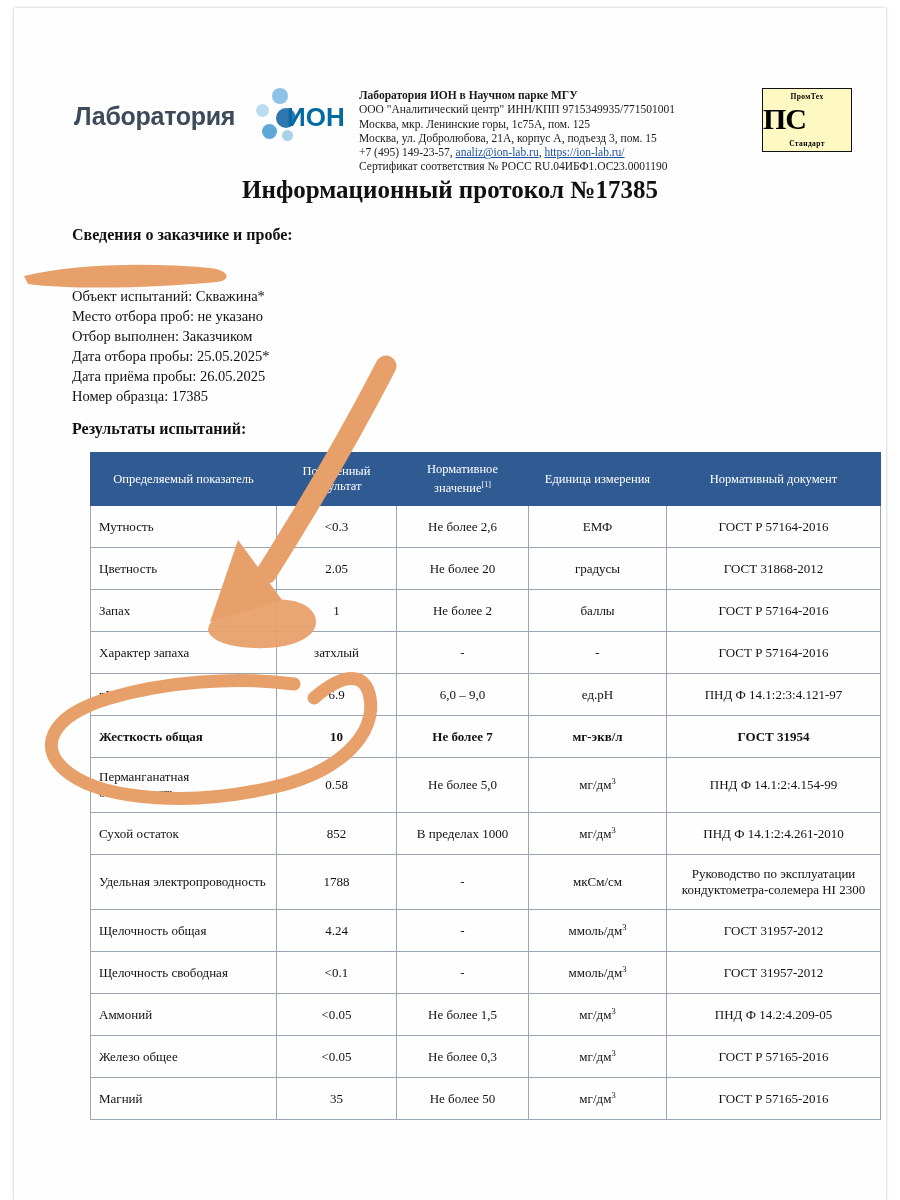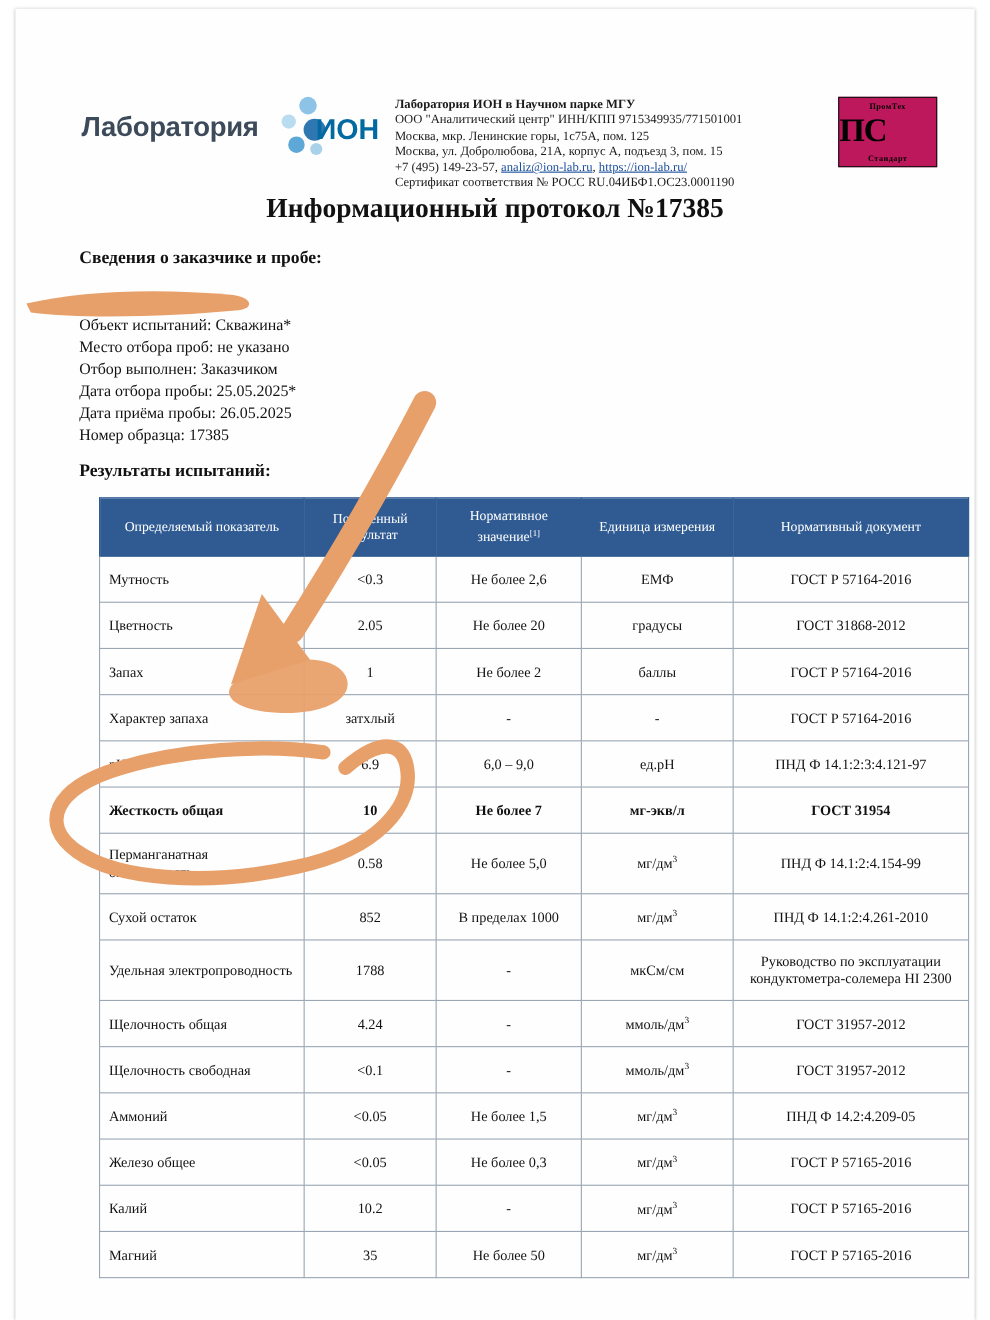--- a/index.html
+++ b/index.html
@@ -91,21 +91,21 @@
   .company-block .b { font-weight: 700; }
   .company-block a { color: #1b4f9c; text-decoration: underline; }
 
   .stamp {
     position: absolute;
     left: 748px;
     top: 50px;
     width: 88px;
     height: 62px;
     border: 1.6px solid #111;
-    background: #be185d;
+    background: #fef9c3;
   }
   .stamp .st-top,
   .stamp .st-bot {
     position: absolute;
     left: 0;
     width: 100%;
     text-align: center;
     font-family: "Liberation Serif", serif;
     font-size: 7.5px;
     font-weight: 700;
@@ -361,27 +361,20 @@
               <td class="c-doc">ПНД Ф 14.2:4.209-05</td>
             </tr>
             <tr>
               <td class="c-name">Железо общее</td>
               <td class="c-res">&lt;0.05</td>
               <td class="c-norm">Не более 0,3</td>
               <td class="c-unit">мг/дм<sup>3</sup></td>
               <td class="c-doc">ГОСТ Р 57165-2016</td>
             </tr>
             <tr>
-              <td class="c-name">Калий</td>
-              <td class="c-res">10.2</td>
-              <td class="c-norm">-</td>
-              <td class="c-unit">мг/дм<sup>3</sup></td>
-              <td class="c-doc">ГОСТ Р 57165-2016</td>
-            </tr>
-            <tr>
               <td class="c-name">Магний</td>
               <td class="c-res">35</td>
               <td class="c-norm">Не более 50</td>
               <td class="c-unit">мг/дм<sup>3</sup></td>
               <td class="c-doc">ГОСТ Р 57165-2016</td>
             </tr>
           </tbody>
       </table>
     </div>
 

